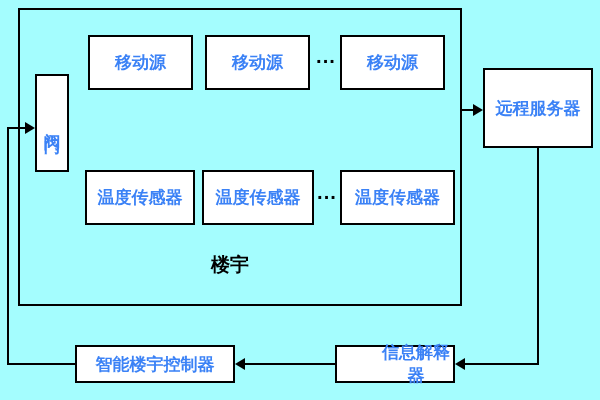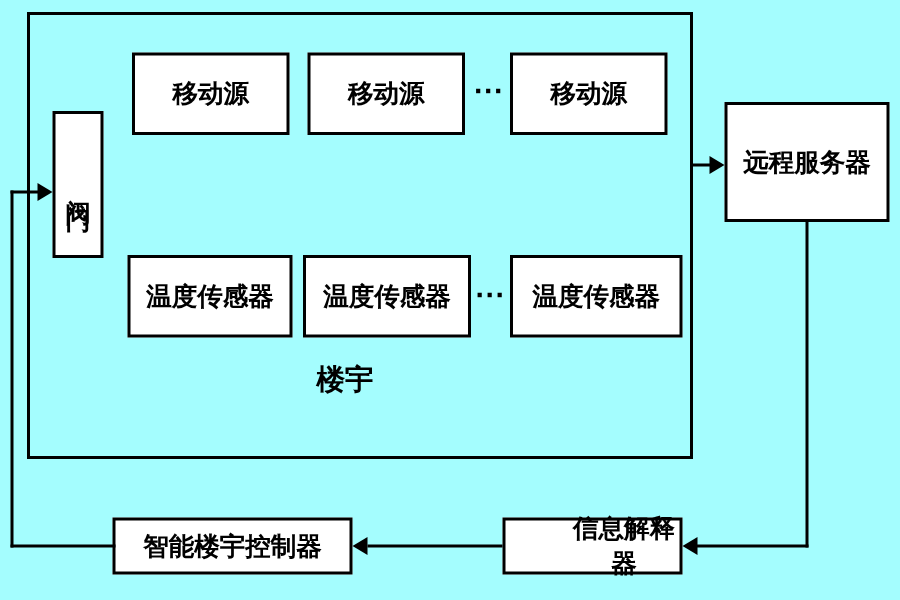--- a/index.html
+++ b/index.html
@@ -14,21 +14,21 @@
   .node {
     position: absolute;
     background: #ffffff;
     border: 2px solid #000;
     box-sizing: border-box;
     display: flex;
     align-items: center;
     justify-content: center;
     font-size: 17px;
     font-weight: bold;
-    color: #000000;
+    color: #3b82f6;
     text-align: center;
   }
   .frame {
     position: absolute;
     border: 2px solid #000;
     box-sizing: border-box;
   }
   .label {
     position: absolute;
     color: #000;
@@ -53,21 +53,21 @@
     text-orientation: upright;
     letter-spacing: 4px;
   }
 </style>
 </head>
 <body>
 
 <div class="canvas">
 
   <div class="frame" style="left:18px; top:8px; width:444px; height:298px;"></div>
-  <div class="label" style="left:185px; top:240px; width:90px; text-align:center; font-size:19px;">楼宇</div>
+  <div class="label" style="left:185px; top:252px; width:90px; text-align:center; font-size:19px;">楼宇</div>
 
   <div class="node" style="left:35px; top:74px; width:34px; height:98px;">
     <span class="vert">阀门</span>
   </div>
 
   <div class="node" style="left:88px; top:35px; width:105px; height:55px;">
     <span>移动源</span>
   </div>
   <div class="node" style="left:205px; top:35px; width:105px; height:55px;">
     <span>移动源</span>

